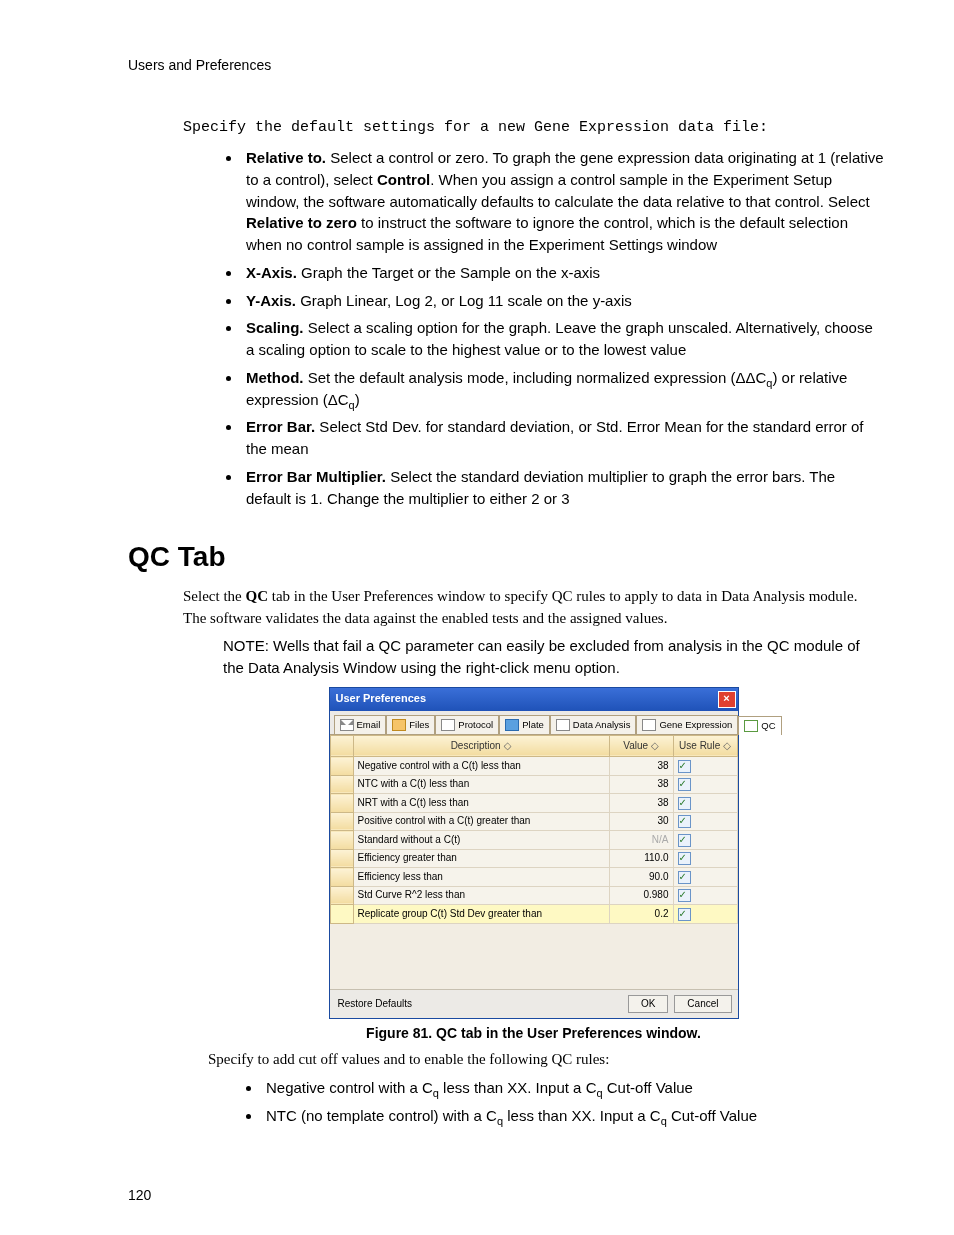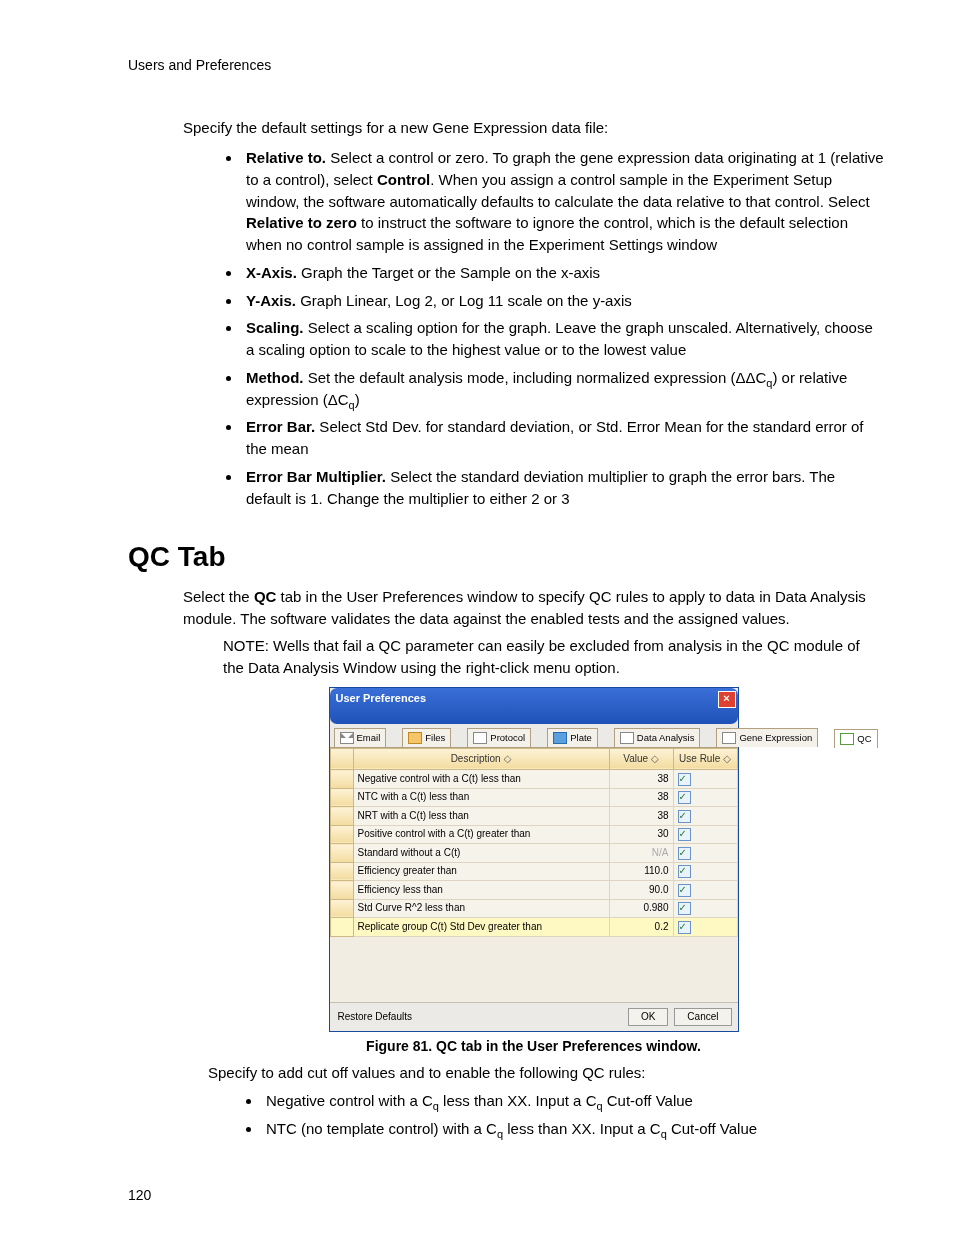--- a/index.html
+++ b/index.html
@@ -24,40 +24,42 @@
     margin-bottom:42px;
     padding-left:68px;
   }
   .content{
     padding-left:68px;
     padding-right:10px;
   }
   .intro{
     margin:0 0 8px 0;
     padding-left:55px;
+    font-family:Liberation Mono, monospace;
   }
   ul.bullets{
     margin:4px 0 0 0;
     padding-left:110px;
   }
   ul.bullets li{
     margin:2px 0 6px 4px;
     padding-left:4px;
     list-style-type:disc;
   }
   .bold{font-weight:bold;}
   h2.section{
     font-size:28px;
     font-weight:bold;
     margin:28px 0 8px 0;
     padding-left:0;
   }
   .para{
     margin:0 0 6px 0;
     padding-left:55px;
+    font-family:Liberation Serif, serif;
   }
   .note{
     margin:2px 0 8px 0;
     padding-left:95px;
   }
   sub{font-size:11px;line-height:0;}
   .fig-wrap{
     padding-left:55px;
     margin-top:6px;
   }
@@ -80,42 +82,41 @@
     margin:0 auto;
     border:1px solid #1a4aa0;
     background:#eceae6;
     font-size:10px;
     font-family:Tahoma,Arial,sans-serif;
     color:#000;
   }
   .dlg-title{
     background:linear-gradient(#3a6fd8,#1f52b8);
     color:#fff;
-    padding:3px 2px 16px 6px;
+    padding:3px 2px 3px 6px;
     font-size:11px;
     font-weight:bold;
     display:flex;
     align-items:center;
-    border-radius:7px;
   }
   .dlg-title .spacer{flex:1;}
   .close-btn{
     width:16px;height:15px;
     background:#e04030;
     border:1px solid #fff;
     color:#fff;
     font-size:11px;
     line-height:13px;
     text-align:center;
     cursor:pointer;
   }
   .tab-strip{
     display:flex;
     padding:4px 4px 0 4px;
-    gap:16px;
+    gap:0;
     border-bottom:1px solid #b0a080;
     background:#eceae6;
     align-items:flex-end;
   }
   .tab{
     border:1px solid #b0a080;
     border-bottom:none;
     background:#f4f1ea;
     padding:2px 5px;
     font-size:9.5px;

